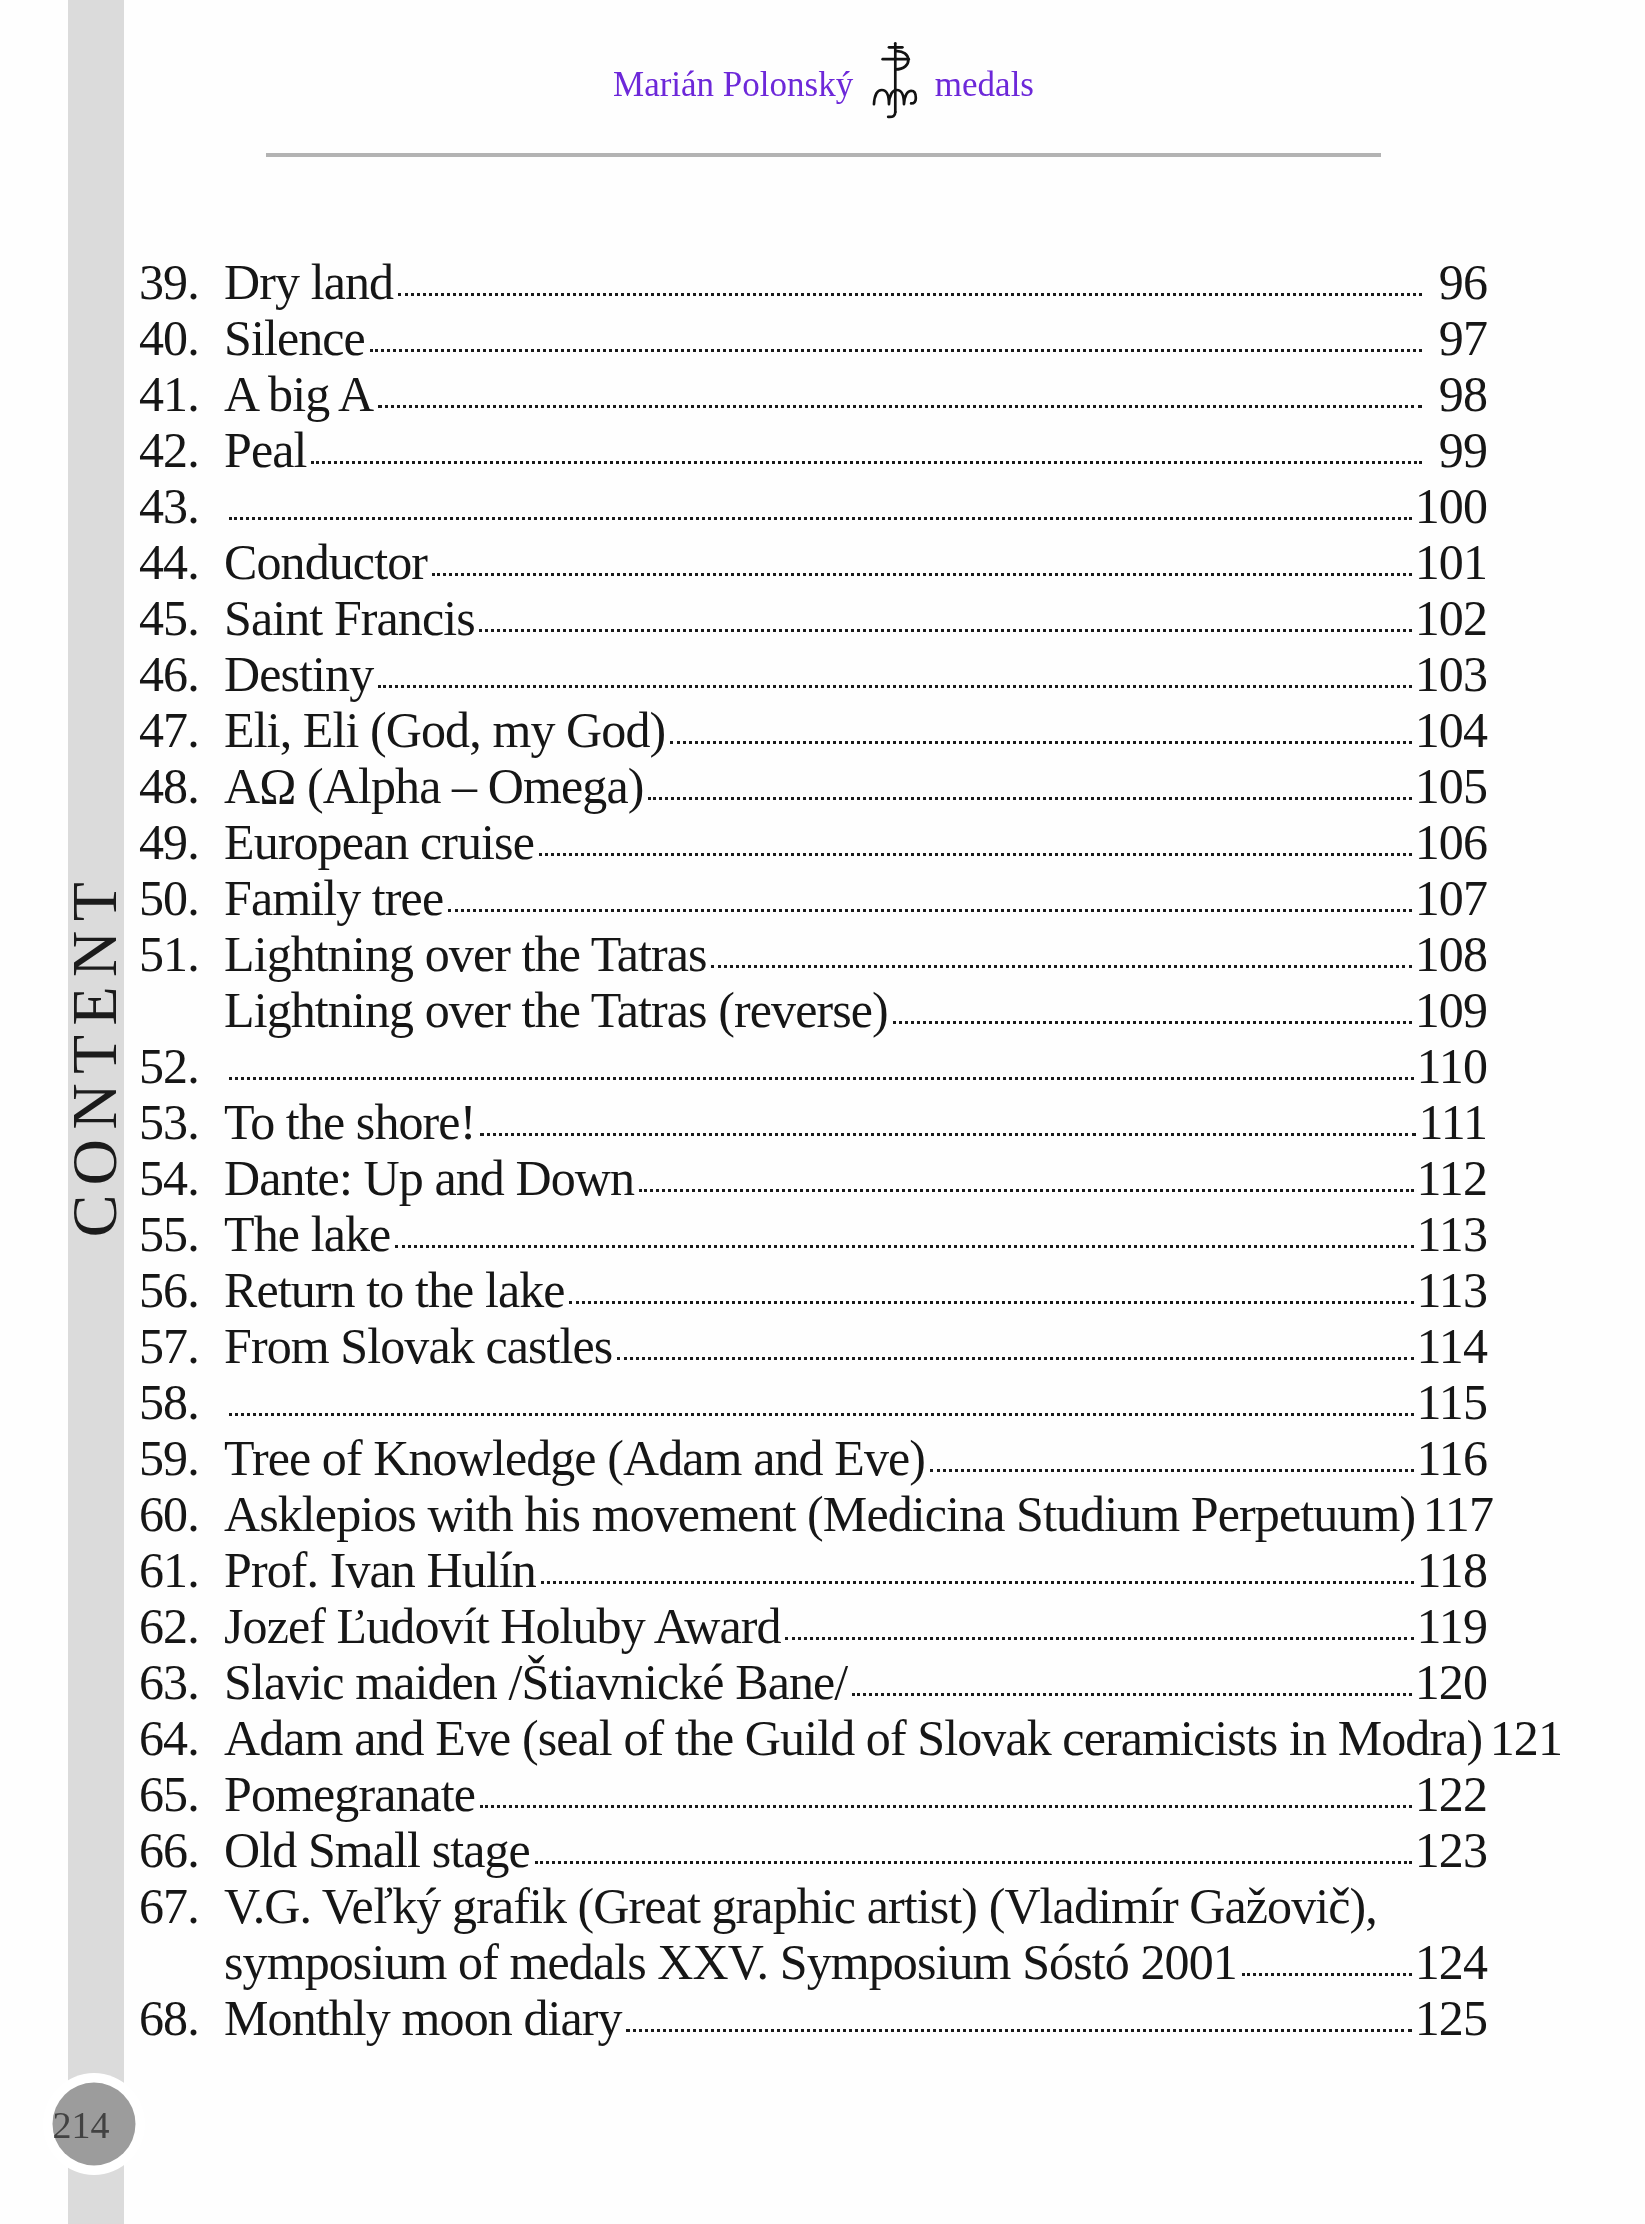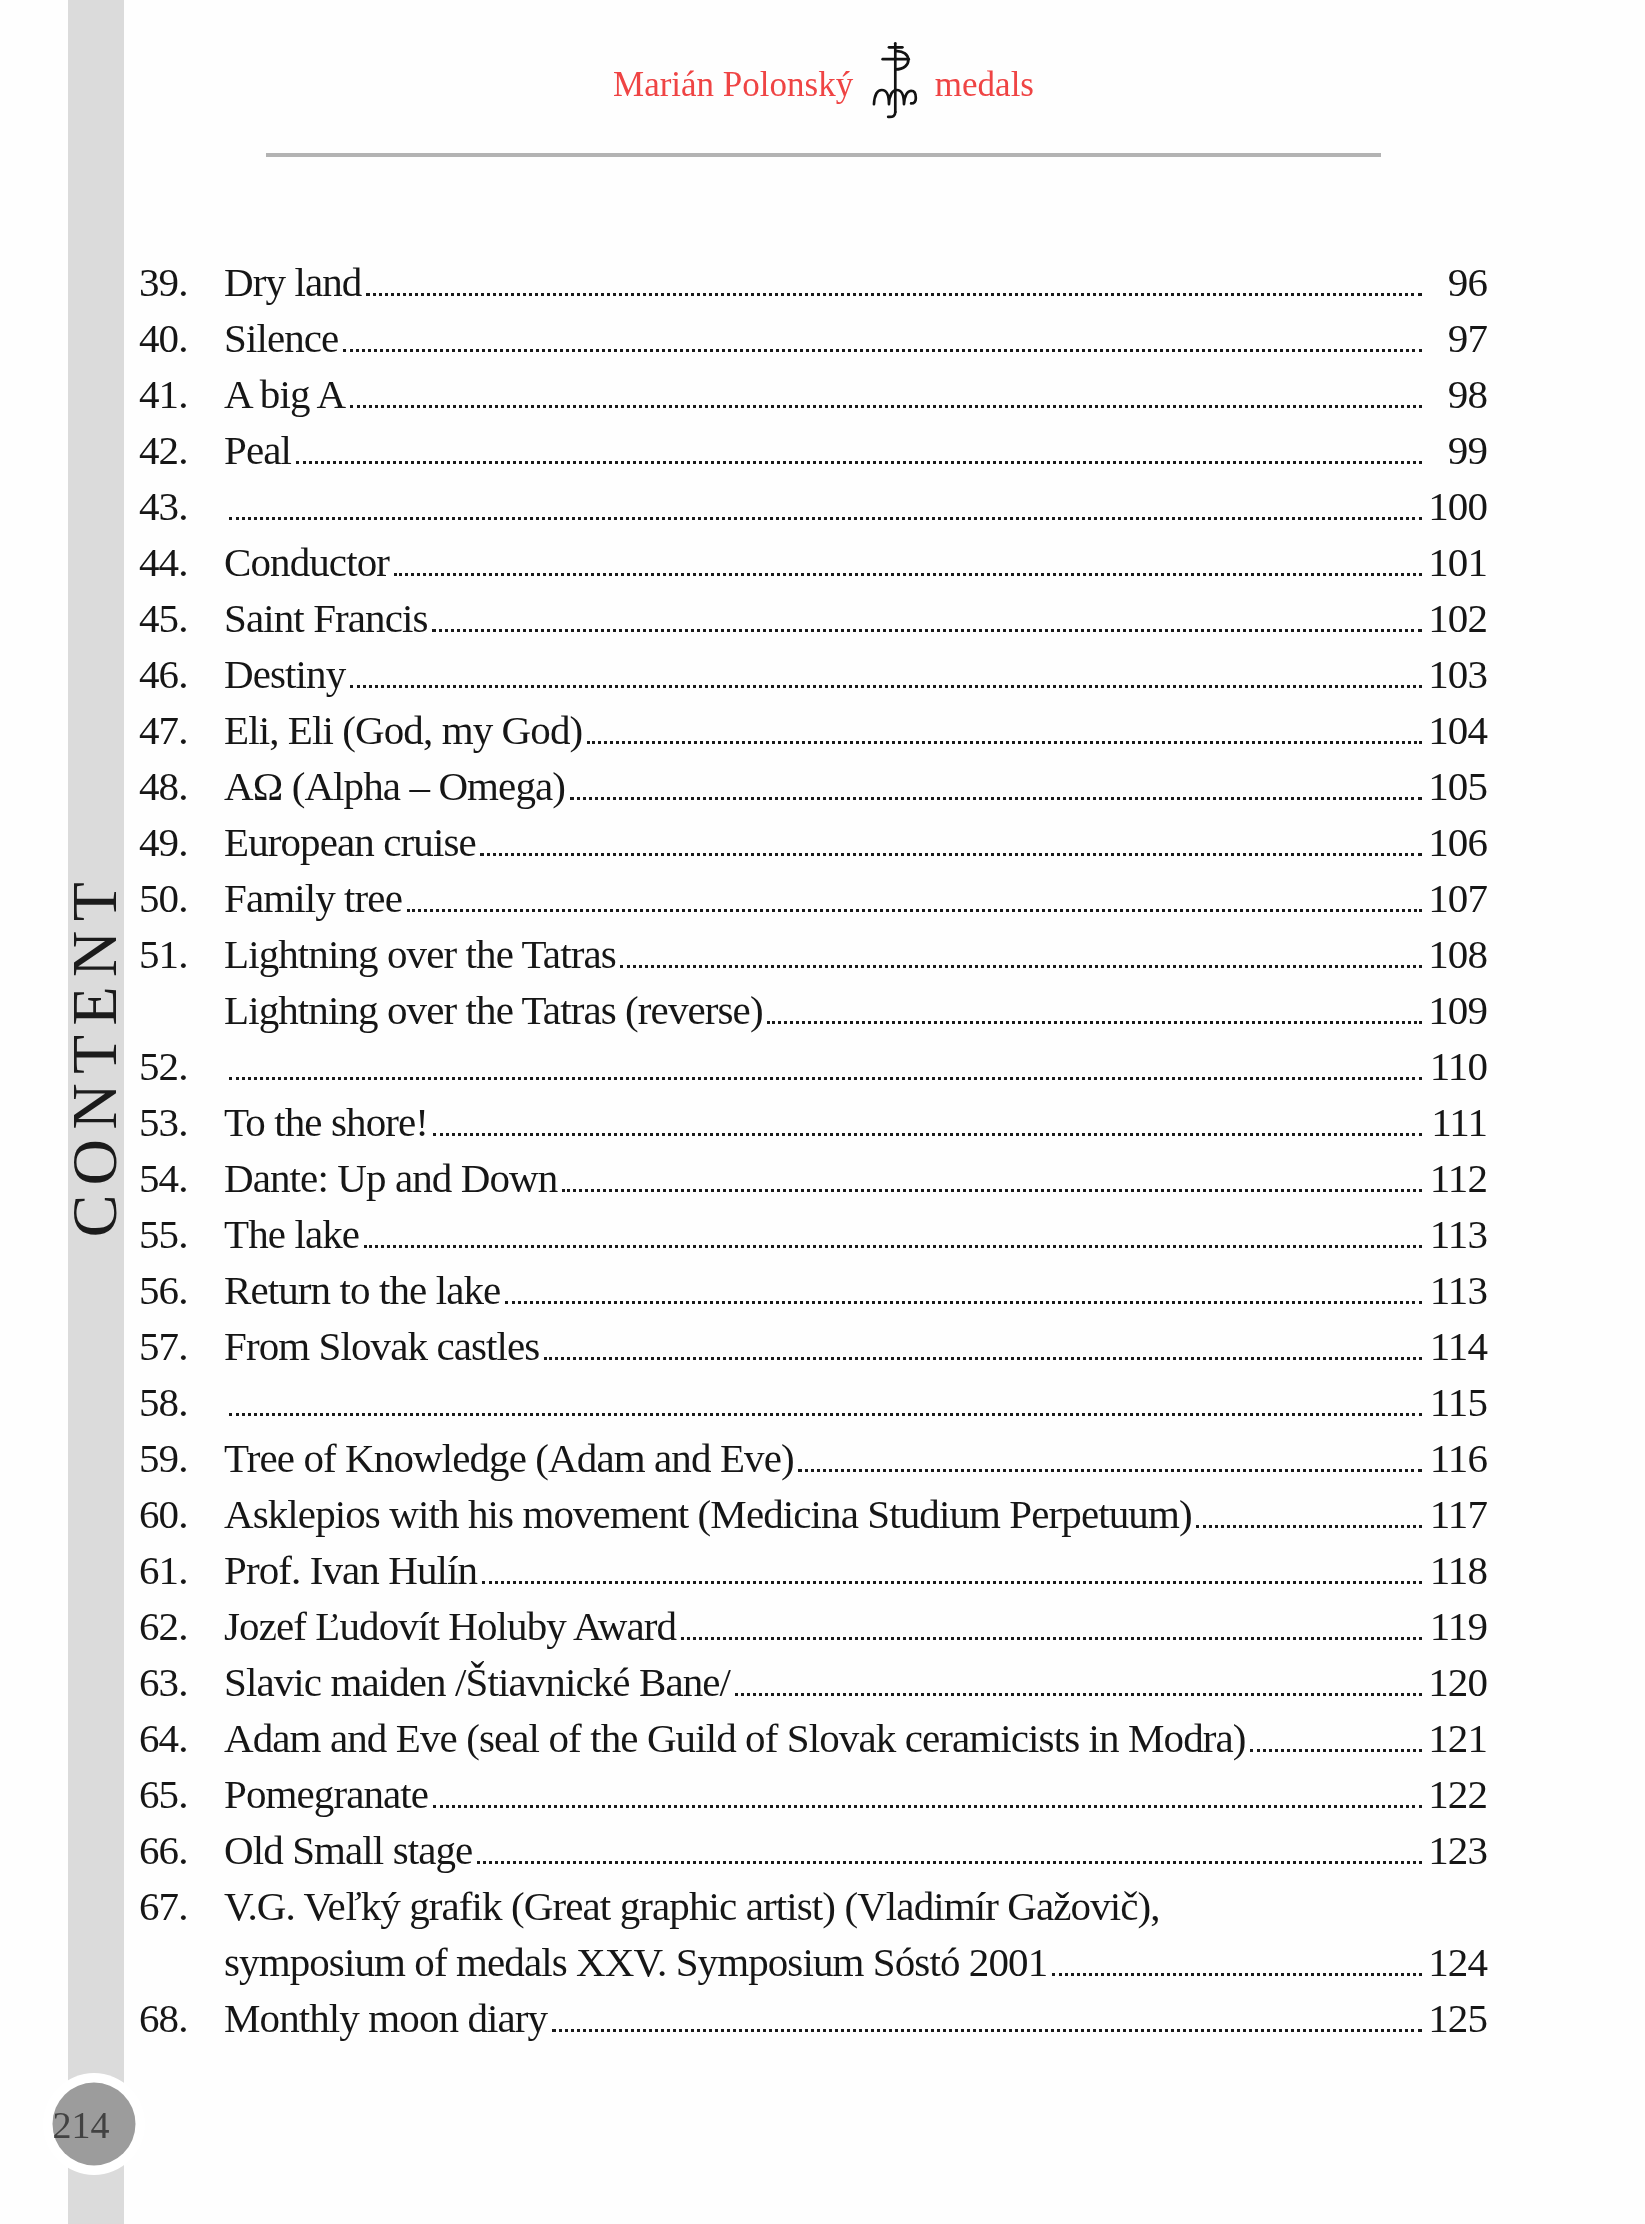--- a/index.html
+++ b/index.html
@@ -40,39 +40,39 @@
     width:83px;height:83px;border-radius:50%;
     background:var(--badge-fill);
     box-shadow:0 0 0 9.4px #ffffff;
     display:flex;align-items:center;
     font-size:38px;color:var(--badge-text);
   }
 
   
   .header{
     position:absolute;left:266px;top:41px;width:1115px;
-    text-align:center;font-size:35px;color:#ef4444;
+    text-align:center;font-size:35px;color:#6d28d9;
     white-space:nowrap;
   }
   .header .logo{
     display:inline-block;height:79px;width:53px;
     vertical-align:-24.5px;margin:0 5.6px;
   }
   .header-rule{
     position:absolute;left:266px;top:153px;width:1115px;height:3.8px;
     background:var(--rule);
   }
 
   
   .toc{
     position:absolute;left:139px;top:254px;width:1348px;
   }
   .toc-row{
     display:flex;align-items:flex-start;
-    height:56px;line-height:56px;font-size:41px;
+    height:56px;line-height:56px;font-size:50px;
     white-space:nowrap;
     justify-content:space-between;
   }
   .toc-num{flex:0 0 85px;letter-spacing:-0.9px;}
   .toc-title{flex:0 0 auto;letter-spacing:-0.9px;}
   .toc-dots{
     flex:1 1 0;min-width:0;align-self:flex-end;
     border-bottom:3.8px dotted #1a1a1a;
     margin:0 2.8px 14px 4.7px;height:0;
   }

